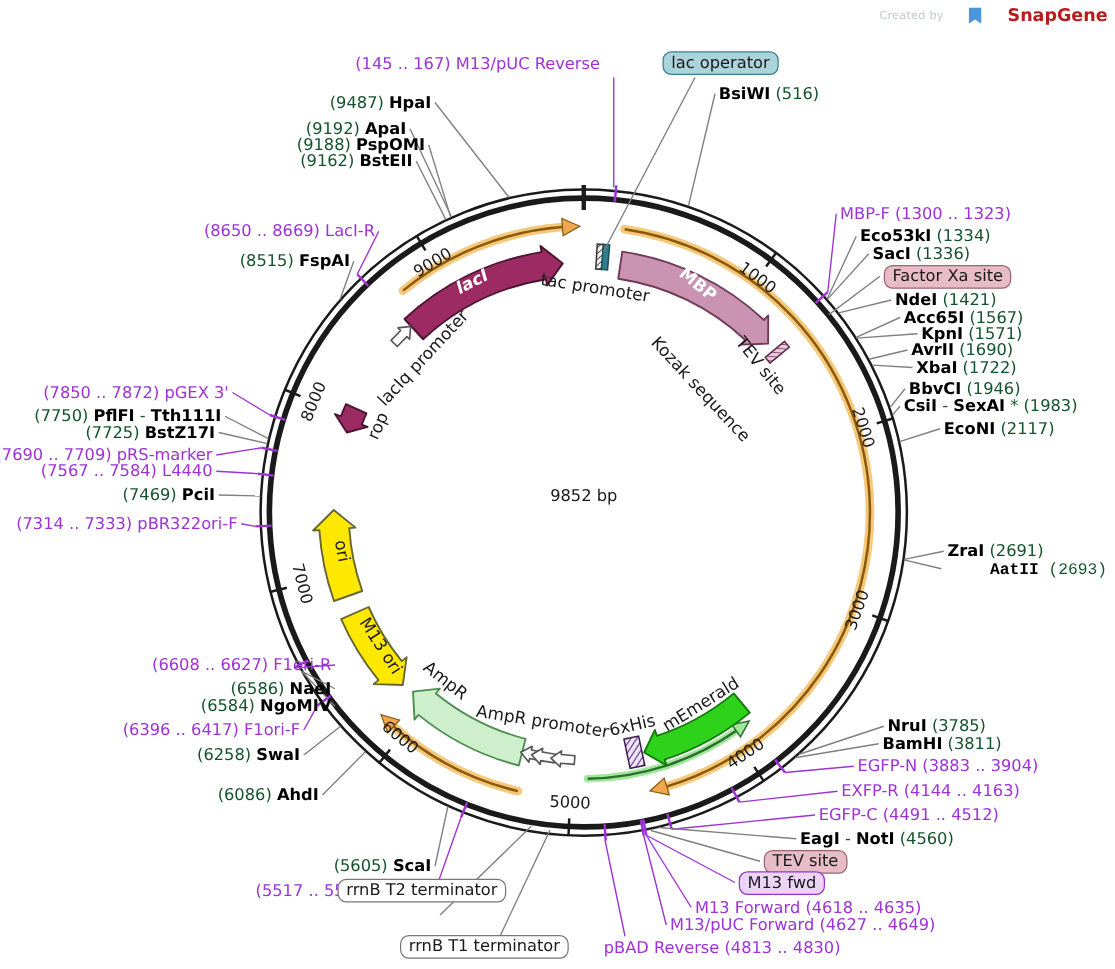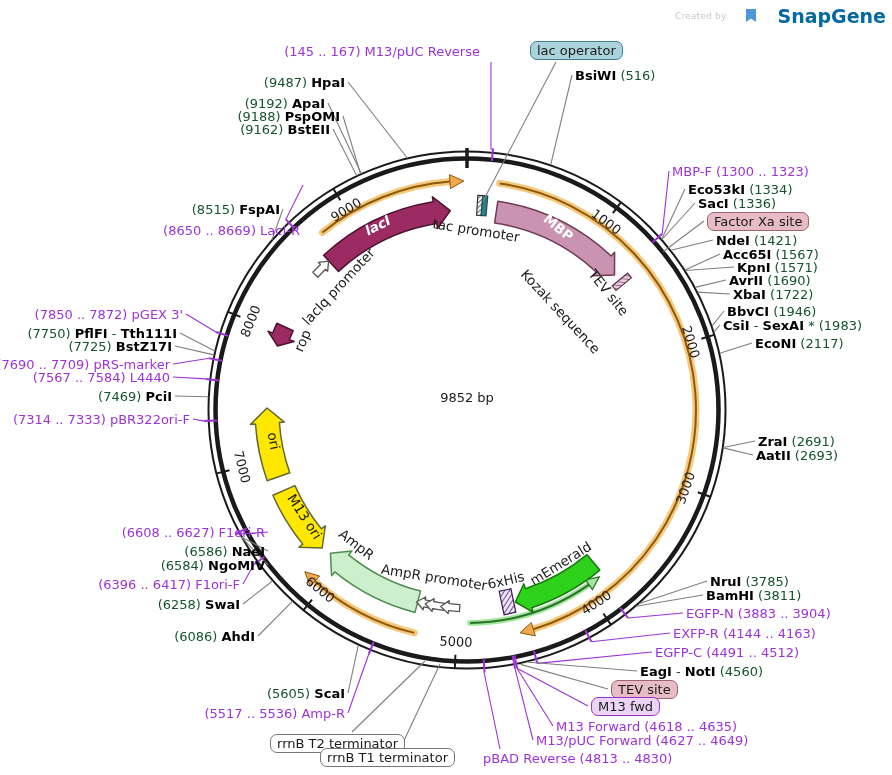--- a/index.html
+++ b/index.html
@@ -1,21 +1,21 @@
 <!DOCTYPE html>
 <html><head>
 <meta charset="utf-8">
 <style>
   html,body{margin:0;padding:0;background:#fff;}
   .canvas{position:relative;width:892px;height:775px;background:#fff;overflow:hidden;
           font-family:"DejaVu Sans","Liberation Sans",sans-serif;}
   svg{position:absolute;left:0;top:0;}
   .credit{position:absolute;top:5px;right:6px;display:flex;align-items:center;gap:20px;z-index:5;}
   .credit .by{font-size:9px;color:#c4c9ce;letter-spacing:.2px;}
-  .credit .brand{font-size:19px;color:#0369a1;font-weight:600;text-align:right;}
+  .credit .brand{font-size:14px;color:#b91c1c;font-weight:600;text-align:right;}
   #callouts{position:absolute;left:0;top:0;width:892px;height:775px;z-index:4;pointer-events:none;}
   .callout{position:absolute;white-space:nowrap;font-size:13px;line-height:15px;pointer-events:auto;}
   .callout .pos{color:#14532d;}
   .callout .enz{color:#000;font-weight:bold;}
   .callout .primer{color:#9D33D6;}
   .callout.box{border-radius:7px;padding:0 6px;color:#1a1a1a;line-height:17px;}
   .callout.box-teal{background:#ABD3DB;border:1.5px solid #3E7E8E;}
   .callout.box-pink{background:#E7BCC6;border:1.5px solid #9A6570;}
   .callout.box-purple{background:#EBD4F6;border:1.5px solid #9933CC;}
   .callout.box-white{background:#fff;border:1px solid #777;}
@@ -207,53 +207,53 @@
   </svg>
 
   <div id="callouts">
       <div class="callout" style="right: 412px; top: 44px;"><span class="primer">(145 .. 167)  M13/pUC Reverse</span></div>
       <div class="callout box box-teal" style="left: 530px; top: 41px;">lac operator</div>
       <div class="callout" style="left: 575px; top: 68px;"><span class="enz">BsiWI</span><span class="pos">  (516)</span></div>
       <div class="callout" style="right: 547px; top: 75px;"><span class="pos">(9487) </span><span class="enz">HpaI</span></div>
       <div class="callout" style="right: 567px; top: 96px;"><span class="pos">(9192) </span><span class="enz">ApaI</span></div>
       <div class="callout" style="right: 552px; top: 109px;"><span class="pos">(9188) </span><span class="enz">PspOMI</span></div>
       <div class="callout" style="right: 562px; top: 122px;"><span class="pos">(9162) </span><span class="enz">BstEII</span></div>
-      <div class="callout" style="right: 592px; top: 178px; margin-top: 45px;"><span class="primer">(8650 .. 8669)  LacI-R</span></div>
+      <div class="callout" style="right: 592px; top: 178px;"><span class="primer">(8650 .. 8669)  LacI-R</span></div>
       <div class="callout" style="right: 612px; top: 202px;"><span class="pos">(8515) </span><span class="enz">FspAI</span></div>
       <div class="callout" style="right: 709px; top: 307px;"><span class="primer">(7850 .. 7872)  pGEX 3'</span></div>
       <div class="callout" style="right: 715px; top: 326px;"><span class="pos">(7750) </span><span class="enz">PflFI</span><span class="pos"> - </span><span class="enz">Tth111I</span></div>
       <div class="callout" style="right: 720px; top: 339px;"><span class="pos">(7725) </span><span class="enz">BstZ17I</span></div>
       <div class="callout" style="right: 722px; top: 357px;"><span class="primer">(7690 .. 7709)  pRS-marker</span></div>
       <div class="callout" style="right: 722px; top: 370px;"><span class="primer">(7567 .. 7584)  L4440</span></div>
       <div class="callout" style="right: 720px; top: 389px;"><span class="pos">(7469) </span><span class="enz">PciI</span></div>
       <div class="callout" style="right: 702px; top: 412px;"><span class="primer">(7314 .. 7333)  pBR322ori-F</span></div>
       <div class="callout" style="right: 627px; top: 525px;"><span class="primer">(6608 .. 6627)  F1ori-R</span></div>
       <div class="callout" style="right: 627px; top: 544px;"><span class="pos">(6586) </span><span class="enz">NaeI</span></div>
       <div class="callout" style="right: 627px; top: 558px;"><span class="pos">(6584) </span><span class="enz">NgoMIV</span></div>
       <div class="callout" style="right: 652px; top: 577px;"><span class="primer">(6396 .. 6417)  F1ori-F</span></div>
       <div class="callout" style="right: 652px; top: 597px;"><span class="pos">(6258) </span><span class="enz">SwaI</span></div>
       <div class="callout" style="right: 637px; top: 629px;"><span class="pos">(6086) </span><span class="enz">AhdI</span></div>
       <div class="callout" style="right: 547px; top: 686px;"><span class="pos">(5605) </span><span class="enz">ScaI</span></div>
       <div class="callout" style="right: 547px; top: 706px;"><span class="primer">(5517 .. 5536)  Amp-R</span></div>
-      <div class="callout box box-white" style="right: 487px; top: 734px;">rrnB T2 terminator</div>
+      <div class="callout box box-white" style="right: 487px; top: 703px;">rrnB T2 terminator</div>
       <div class="callout box box-white" style="right: 437px; top: 748px;">rrnB T1 terminator</div>
       <div class="callout" style="left: 672px; top: 164px;"><span class="primer">MBP-F   (1300 .. 1323)</span></div>
       <div class="callout" style="left: 688px; top: 182px;"><span class="enz">Eco53kI</span><span class="pos">  (1334)</span></div>
       <div class="callout" style="left: 698px; top: 196px;"><span class="enz">SacI</span><span class="pos">  (1336)</span></div>
       <div class="callout box box-pink" style="left: 707px; top: 212px;">Factor Xa site</div>
       <div class="callout" style="left: 716px; top: 233px;"><span class="enz">NdeI</span><span class="pos">  (1421)</span></div>
       <div class="callout" style="left: 723px; top: 247px;"><span class="enz">Acc65I</span><span class="pos">  (1567)</span></div>
       <div class="callout" style="left: 737px; top: 260px;"><span class="enz">KpnI</span><span class="pos">  (1571)</span></div>
       <div class="callout" style="left: 729px; top: 273px;"><span class="enz">AvrII</span><span class="pos">  (1690)</span></div>
       <div class="callout" style="left: 733px; top: 287px;"><span class="enz">XbaI</span><span class="pos">  (1722)</span></div>
       <div class="callout" style="left: 727px; top: 304px;"><span class="enz">BbvCI</span><span class="pos">  (1946)</span></div>
       <div class="callout" style="left: 723px; top: 318px;"><span class="enz">CsiI</span><span class="pos"> - </span><span class="enz">SexAI</span><span class="pos"> *  (1983)</span></div>
       <div class="callout" style="left: 755px; top: 336px;"><span class="enz">EcoNI</span><span class="pos">  (2117)</span></div>
       <div class="callout" style="left: 758px; top: 434px;"><span class="enz">ZraI</span><span class="pos">  (2691)</span></div>
-      <div class="callout" style="left: 756px; top: 448px;"><span class="enz">AatII</span><span class="pos">  (2693)</span></div>
+      <div class="callout" style="left: 792px; top: 448px; font-family: Liberation Mono, monospace;"><span class="enz">AatII</span><span class="pos">  (2693)</span></div>
       <div class="callout" style="left: 710px; top: 574px;"><span class="enz">NruI</span><span class="pos">  (3785)</span></div>
       <div class="callout" style="left: 706px; top: 588px;"><span class="enz">BamHI</span><span class="pos">  (3811)</span></div>
       <div class="callout" style="left: 686px; top: 606px;"><span class="primer">EGFP-N   (3883 .. 3904)</span></div>
       <div class="callout" style="left: 673px; top: 626px;"><span class="primer">EXFP-R   (4144 .. 4163)</span></div>
       <div class="callout" style="left: 655px; top: 645px;"><span class="primer">EGFP-C   (4491 .. 4512)</span></div>
       <div class="callout" style="left: 640px; top: 664px;"><span class="enz">EagI</span><span class="pos"> - </span><span class="enz">NotI</span><span class="pos">  (4560)</span></div>
       <div class="callout box box-pink" style="left: 611px; top: 680px;">TEV site</div>
       <div class="callout box box-purple" style="left: 591px; top: 697px;">M13 fwd</div>
       <div class="callout" style="left: 556px; top: 719px;"><span class="primer">M13 Forward   (4618 .. 4635)</span></div>
       <div class="callout" style="left: 536px; top: 733px;"><span class="primer">M13/pUC Forward   (4627 .. 4649)</span></div>

